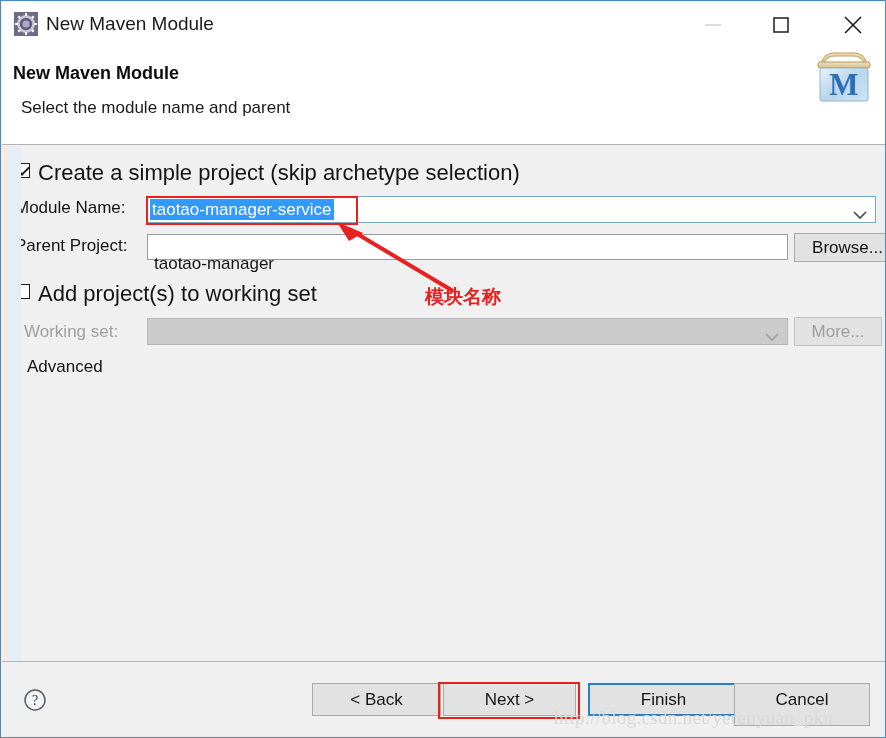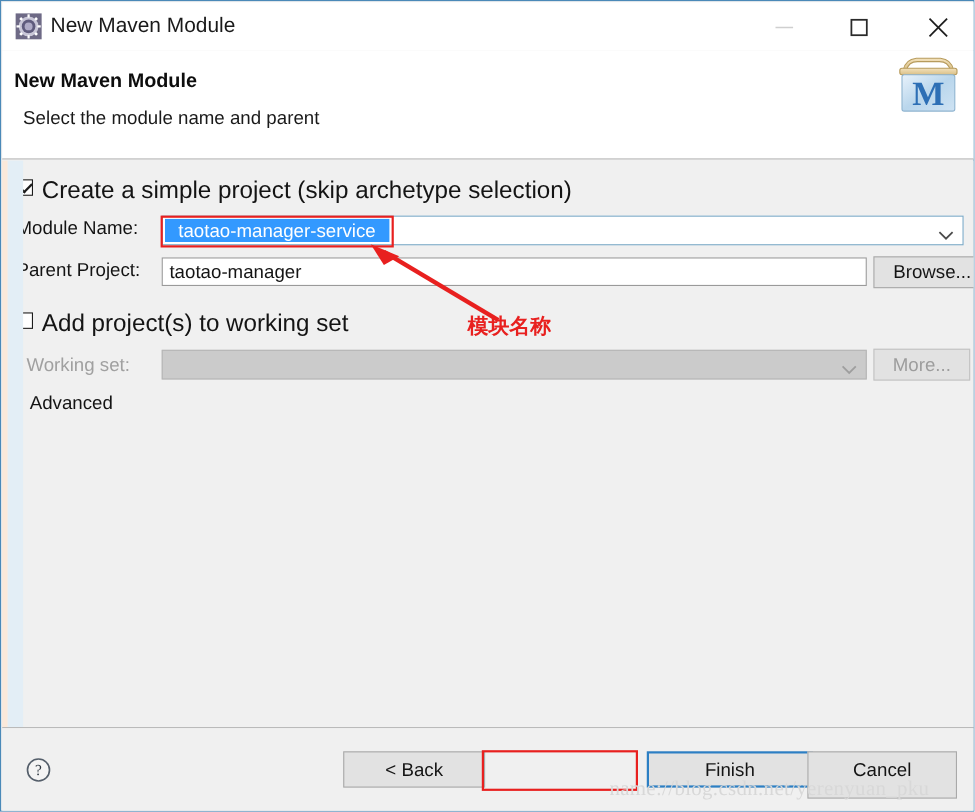--- a/index.html
+++ b/index.html
@@ -167,29 +167,29 @@
   }
   .textbox {
     position: absolute;
     box-sizing: border-box;
     background: #ffffff;
     border: 1px solid #9a9a9a;
     height: 26px;
   }
   .textbox .val {
     position: absolute;
-    left: 6px; top: 3px;
+    left: 6px; top: 19px;
     font-size: 17px;
     color: #141414;
     white-space: nowrap;
   }
   .combo .sel {
     position: absolute;
     left: 2px; top: 2px;
-    padding: 0 12px;
+    padding: 0 2px;
     height: 21px;
     line-height: 21px;
     background: #3399ff;
     color: #ffffff;
     font-size: 17px;
     white-space: nowrap;
   }
   .combo.disabled {
     background: #cbcbcb;
     border: 1px solid #b6b6b6;
@@ -404,26 +404,27 @@
   <div id="footer-divider"></div>
   <div id="footer">
     <span id="help-icon">
       <svg width="24" height="24" viewBox="0 0 24 24">
         <circle cx="12" cy="12" r="10" fill="#f4f4f4" stroke="#555f6b" stroke-width="1.5"></circle>
         <text x="12" y="17" font-family="Liberation Serif, serif" font-size="14" fill="#2f3842" text-anchor="middle">?</text>
       </svg>
     </span>
 
     <div class="btn" style="left:310px; top:21px; width:129px; height:33px; line-height:31px;">&lt; Back</div>
+    <div class="btn" style="left:441px; top:21px; width:133px; height:33px; line-height:31px;">Next &gt;</div>
     <div class="btn default" style="left:586px; top:21px; width:151px; height:33px; line-height:29px;">Finish</div>
     <div class="btn" style="left:732px; top:21px; width:136px; height:43px; line-height:31px;">Cancel</div>
   </div>
 
   <div id="annot-box"></div>
   <svg id="annot-arrow" viewBox="0 0 130 80">
     <line x1="122" y1="72" x2="18" y2="10" stroke="#e8201f" stroke-width="4"></line>
     <polygon points="6,3 32,14 18,22" fill="#e8201f"></polygon>
   </svg>
   <span id="annot-text">模块名称</span>
   <div id="annot-next"></div>
 
-  <span id="watermark">name://blog.csdn.net/yerenyuan_pku</span>
+  <span id="watermark">http://blog.csdn.net/yerenyuan_pku</span>
 </div>
 
 </body></html>

